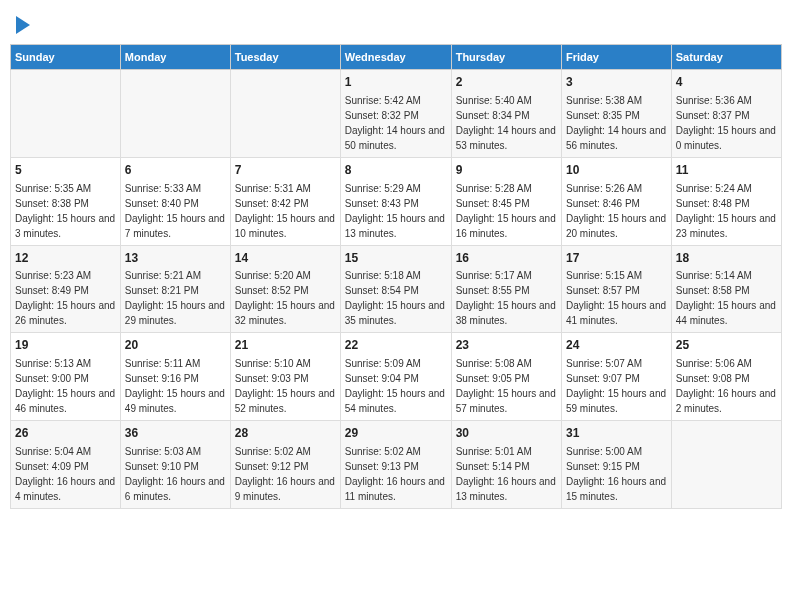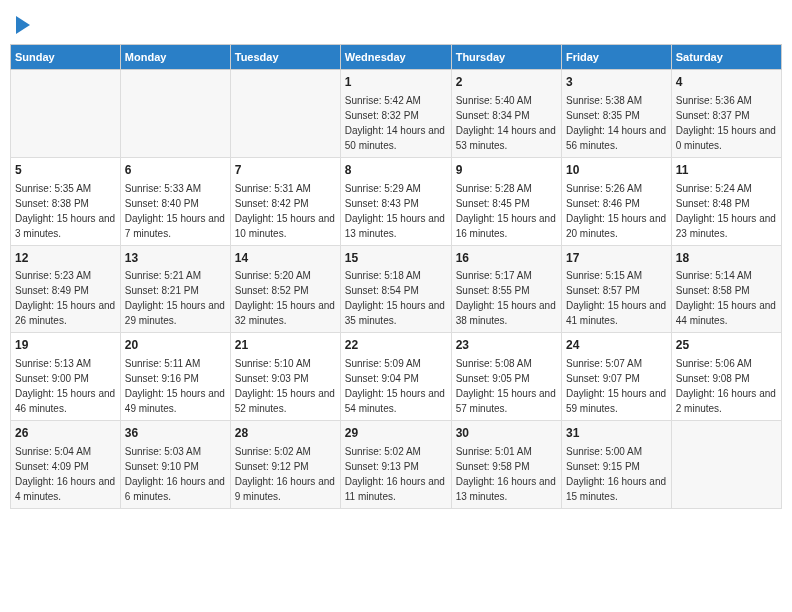--- a/index.html
+++ b/index.html
@@ -319,21 +319,21 @@
         </td>
         <td>
           <span class="day-num">29</span>
           <div class="day-info">Sunrise: 5:02 AM
 Sunset: 9:13 PM
 Daylight: 16 hours and 11 minutes.</div>
         </td>
         <td>
           <span class="day-num">30</span>
           <div class="day-info">Sunrise: 5:01 AM
-Sunset: 9:58 PM
+Sunset: 5:14 PM
 Daylight: 16 hours and 13 minutes.</div>
         </td>
         <td>
           <span class="day-num">31</span>
           <div class="day-info">Sunrise: 5:00 AM
 Sunset: 9:15 PM
 Daylight: 16 hours and 15 minutes.</div>
         </td>
         <td></td>
       </tr>

